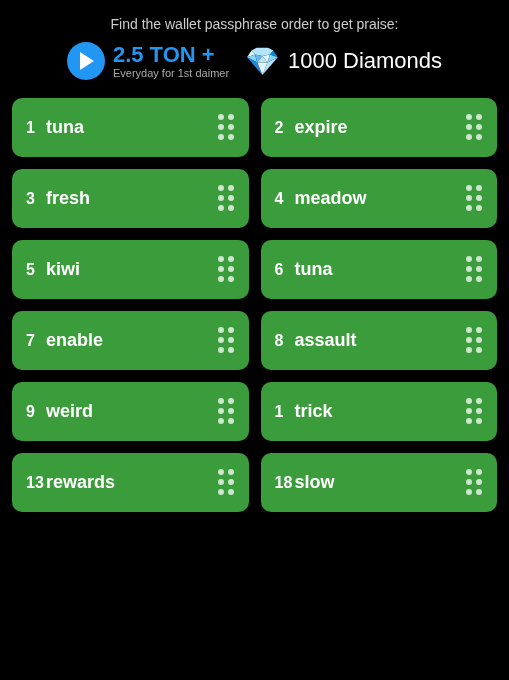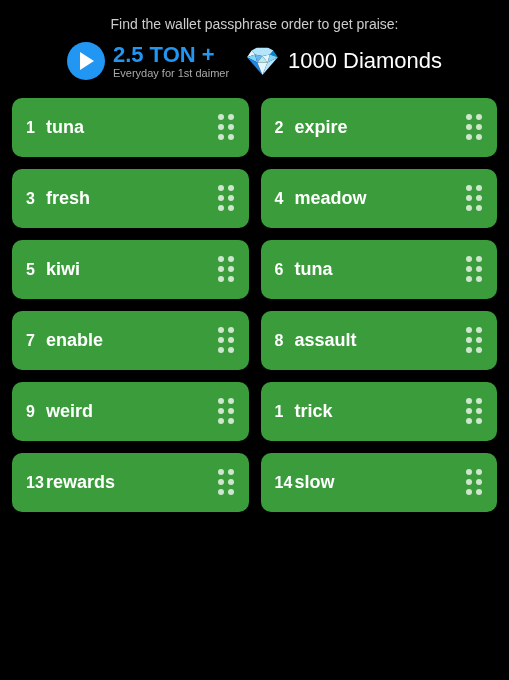--- a/index.html
+++ b/index.html
@@ -283,21 +283,21 @@
       <div class="drag-dots">
         <div class="dot"></div>
         <div class="dot"></div>
         <div class="dot"></div>
         <div class="dot"></div>
         <div class="dot"></div>
         <div class="dot"></div>
       </div>
     </div>
     <div class="word-card">
-      <span class="word-number">14</span>
+      <span class="word-number">18</span>
       <span class="word-label">slow</span>
       <div class="drag-dots">
         <div class="dot"></div>
         <div class="dot"></div>
         <div class="dot"></div>
         <div class="dot"></div>
         <div class="dot"></div>
         <div class="dot"></div>
       </div>
     </div>

